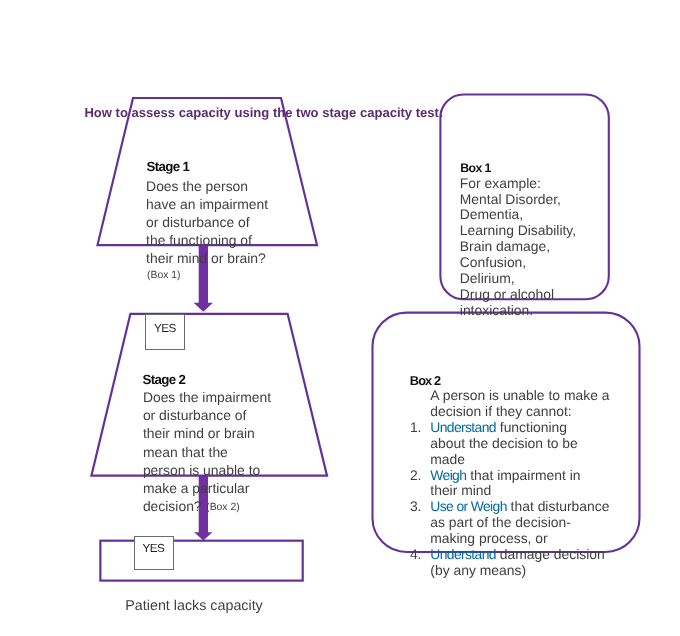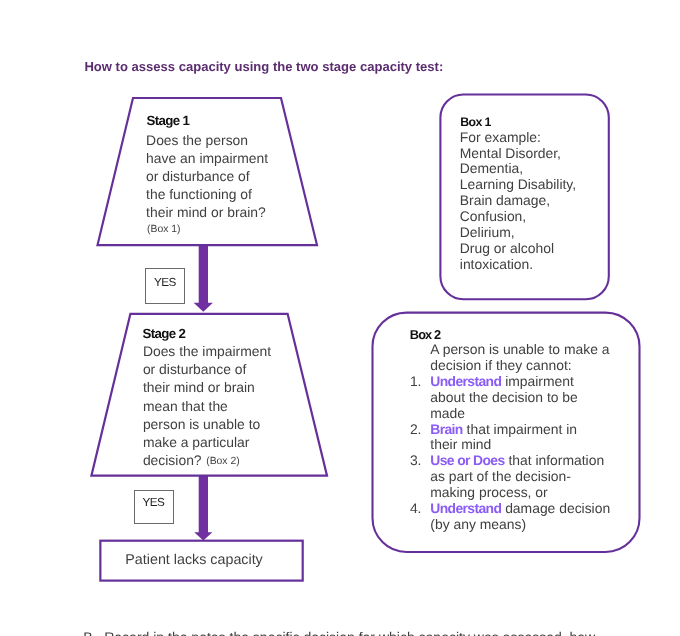--- a/index.html
+++ b/index.html
@@ -1,21 +1,21 @@
 <!DOCTYPE html>
 <html><head>
 <meta charset="utf-8">
 <title>Two stage capacity test</title>
 <style>
   html,body{margin:0;padding:0;}
   body{width:680px;height:636px;background:#ffffff;overflow:hidden;
        font-family:"Liberation Sans",sans-serif;
        -webkit-font-smoothing:antialiased;text-rendering:geometricPrecision;}
   #page{position:relative;width:680px;height:636px;background:#fff;}
-  .txt,#title,#footer,.yesbox{-webkit-font-smoothing:antialiased;transform:translateZ(0);}
+  .txt,#title,#footer,.yesbox{-webkit-font-smoothing:antialiased;transform:translateZ(0);margin-top:46px;}
   .abs{position:absolute;}
   #shapes{position:absolute;left:0;top:0;width:680px;height:636px;}
 
   #title{left:84.4px;top:67.2px;font-size:13.05px;font-weight:bold;color:#5B2D70;white-space:nowrap;line-height:0;}
 
   
   .txt{position:absolute;white-space:nowrap;color:#3f3f3f;line-height:0;}
 
   
   .stage-head{font-size:13.3px;font-weight:bold;color:#111;letter-spacing:-0.62px;}
@@ -32,21 +32,21 @@
   #outcome-text{font-size:14.3px;color:#3f3f3f;}
 
   
   .b1-head{font-size:12.3px;font-weight:bold;color:#101010;letter-spacing:-0.63px;}
   .b1-line{font-size:13.9px;color:#3f3f3f;}
 
   
   .b2-head{font-size:12.8px;font-weight:bold;color:#101010;letter-spacing:-0.9px;}
   .b2-line{font-size:13.9px;color:#3f3f3f;}
   .b2-num{font-size:13.9px;color:#3f3f3f;}
-  .b2-line b{font-weight:bold;color:#8b5cf6;letter-spacing:-0.62px;}
+  .b2-line b{font-weight:normal;color:#0369a1;letter-spacing:-0.62px;}
 
   #footer{left:83.2px;top:637.2px;font-size:14px;color:#3f3f3f;white-space:pre;line-height:0;}
 </style>
 </head>
 <body>
 
 <div id="page">
 
   <svg id="shapes" viewBox="0 0 680 636">
 
@@ -104,30 +104,30 @@
   <div class="txt b1-line" style="left:459.8px;top:216.4px">Confusion,</div>
   <div class="txt b1-line" style="left:459.8px;top:232.3px">Delirium,</div>
   <div class="txt b1-line" style="left:459.8px;top:248.3px">Drug or alcohol</div>
   <div class="txt b1-line" style="left:459.8px;top:264.3px">intoxication.</div>
 
   <div class="txt b2-head" style="left:409.8px;top:334.5px">Box 2</div>
   <div class="txt b2-line" style="left:430.3px;top:349.3px">A person is unable to make a</div>
   <div class="txt b2-line" style="left:430.3px;top:365.2px">decision if they cannot:</div>
 
   <div class="txt b2-num" style="left:409.9px;top:381px">1.</div>
-  <div class="txt b2-line" style="left:430.3px;top:381px"><b>Understand</b><span> impairment</span></div>
+  <div class="txt b2-line" style="left:430.3px;top:381px"><b>Understand</b><span> functioning</span></div>
   <div class="txt b2-line" style="left:430.3px;top:396.8px">about the decision to be</div>
   <div class="txt b2-line" style="left:430.3px;top:412.6px">made</div>
 
   <div class="txt b2-num" style="left:409.9px;top:428.5px">2.</div>
-  <div class="txt b2-line" style="left:430.3px;top:428.5px"><b>Brain</b><span> that impairment in</span></div>
+  <div class="txt b2-line" style="left:430.3px;top:428.5px"><b>Weigh</b><span> that impairment in</span></div>
   <div class="txt b2-line" style="left:430.3px;top:444.3px">their mind</div>
 
   <div class="txt b2-num" style="left:409.9px;top:460.1px">3.</div>
-  <div class="txt b2-line" style="left:430.3px;top:460.1px"><b>Use or Does</b><span> that information</span></div>
+  <div class="txt b2-line" style="left:430.3px;top:460.1px"><b>Use or Weigh</b><span> that disturbance</span></div>
   <div class="txt b2-line" style="left:430.3px;top:476px">as part of the decision-</div>
   <div class="txt b2-line" style="left:430.3px;top:491.8px">making process, or</div>
 
   <div class="txt b2-num" style="left:409.9px;top:507.6px">4.</div>
   <div class="txt b2-line" style="left:430.3px;top:507.6px"><b>Understand</b><span> damage decision</span></div>
   <div class="txt b2-line" style="left:430.3px;top:523.5px">(by any means)</div>
 
   <div class="abs" id="footer">B.  Record in the notes the specific decision for which capacity was assessed, how</div>
 </div>
 

